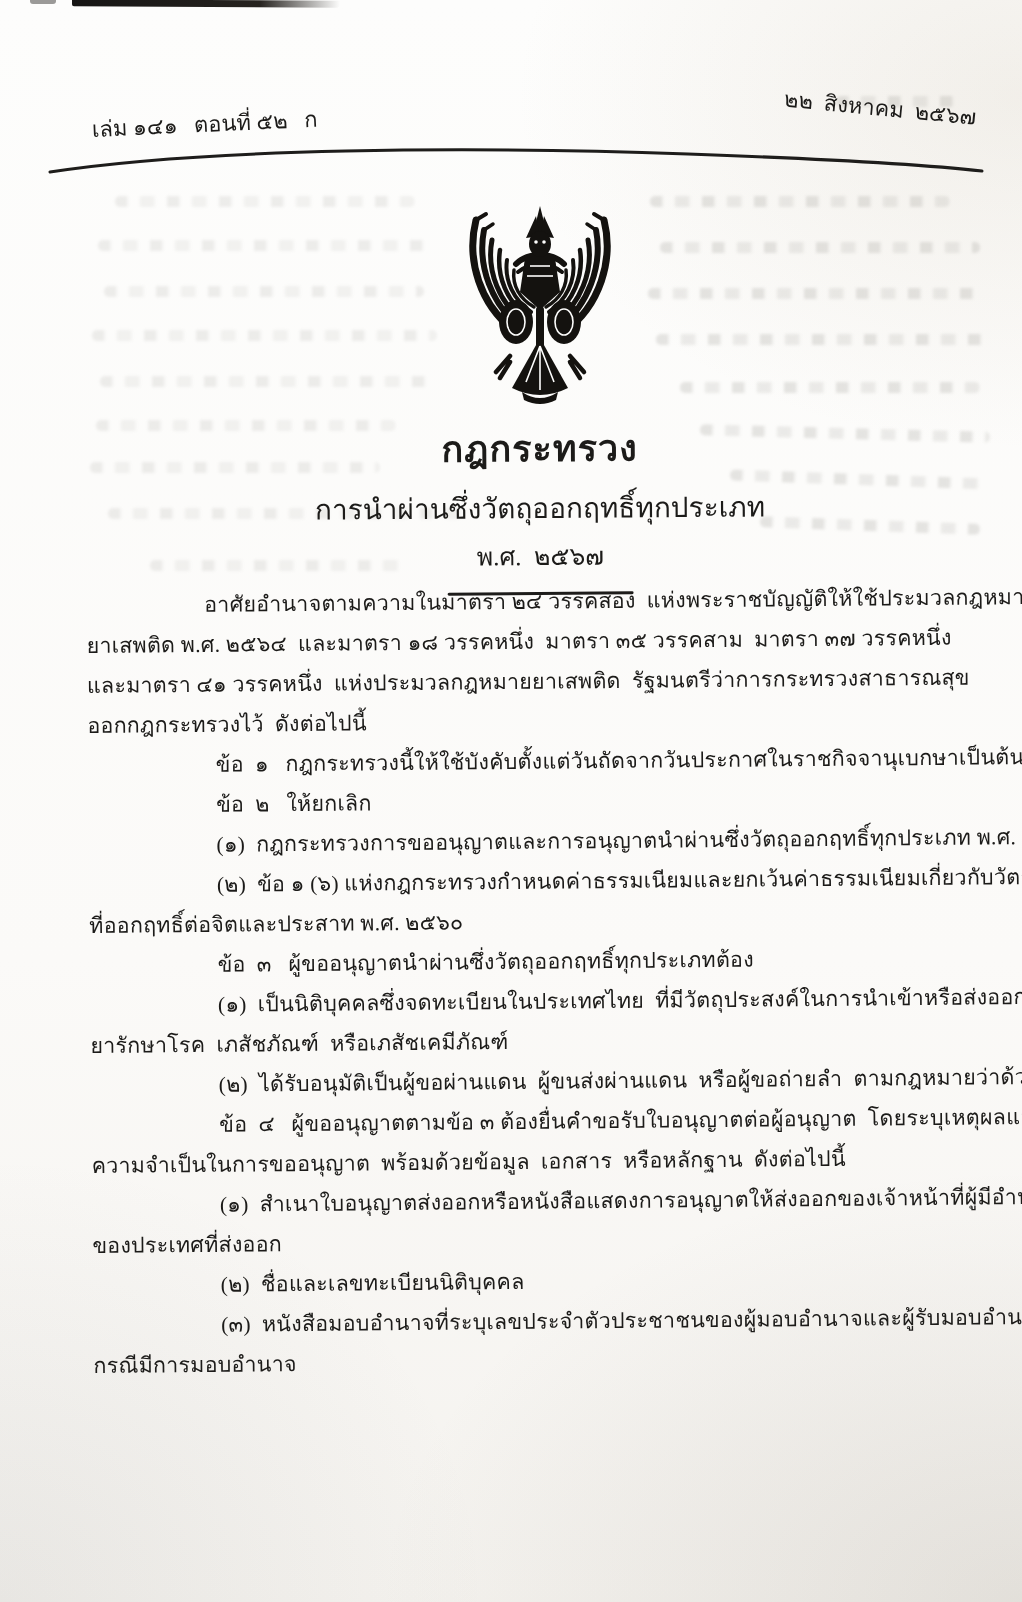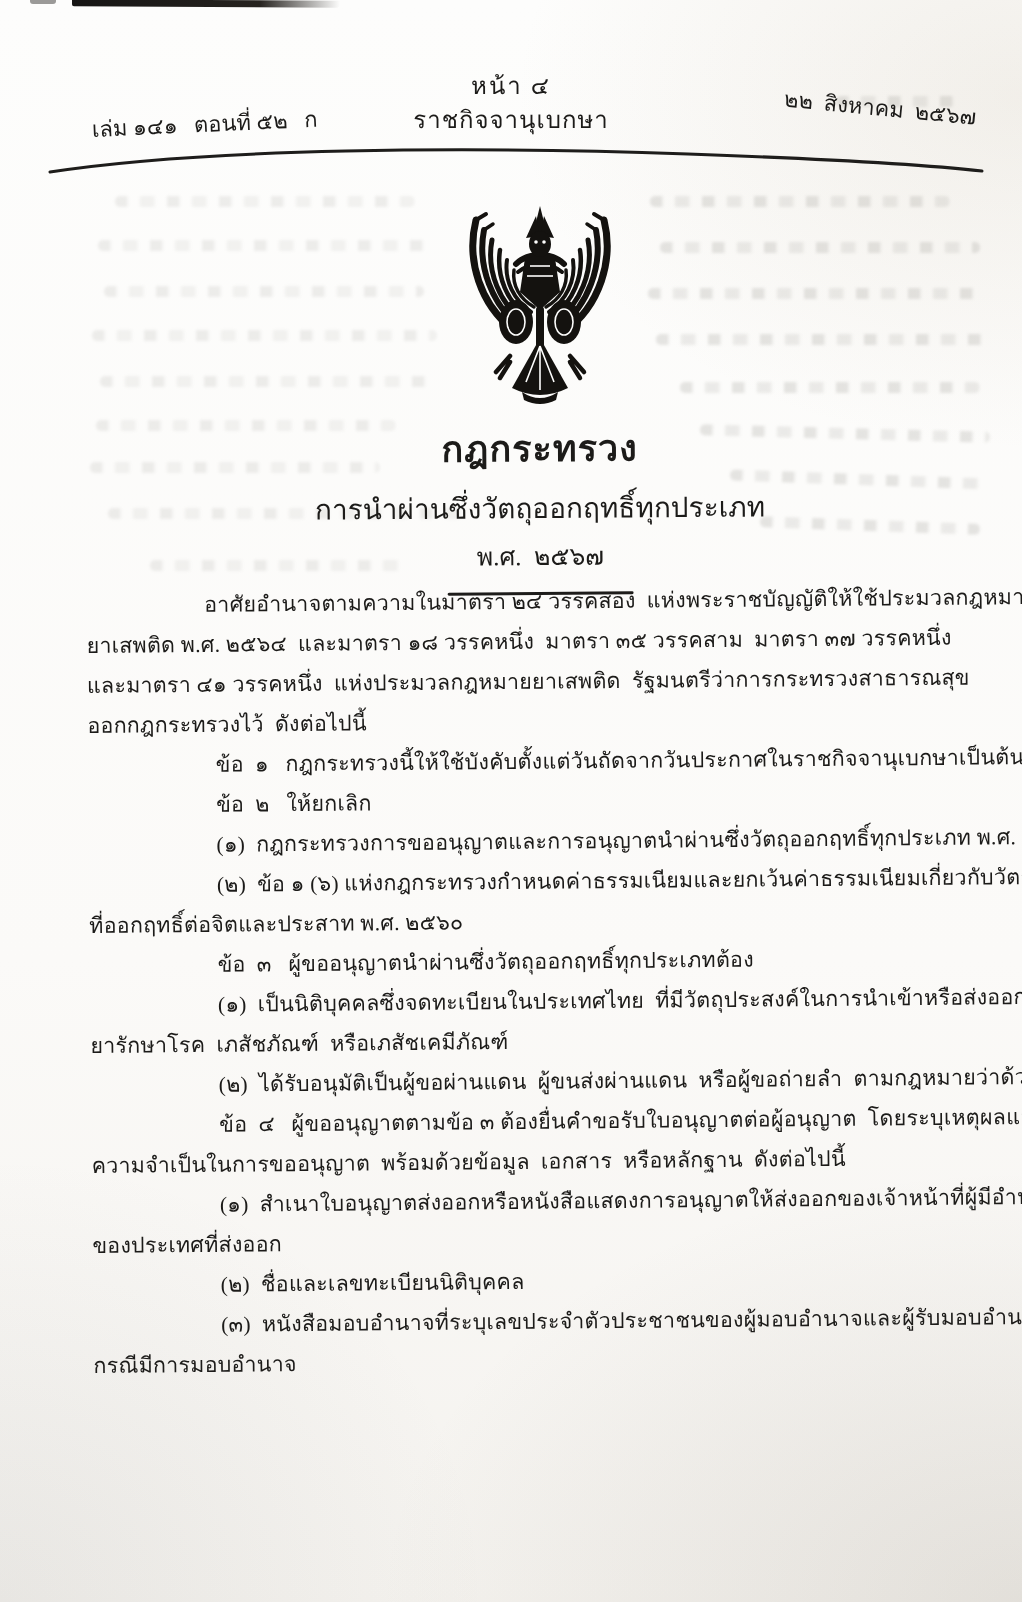--- a/index.html
+++ b/index.html
@@ -61,23 +61,21 @@
   <div class="bleed dk" style="left:660px;top:242px;width:320px;"></div>
   <div class="bleed dk" style="left:648px;top:288px;width:330px;"></div>
   <div class="bleed dk" style="left:656px;top:334px;width:330px;"></div>
   <div class="bleed dk" style="left:680px;top:382px;width:300px;"></div>
   <div class="bleed dk" style="left:700px;top:428px;width:290px;transform:rotate(1.5deg);"></div>
   <div class="bleed dk" style="left:730px;top:474px;width:260px;transform:rotate(2deg);"></div>
   <div class="bleed dk" style="left:760px;top:520px;width:220px;transform:rotate(2deg);"></div>
   <div class="bleed" style="left:150px;top:560px;width:260px;"></div>
   <div class="bleed dk" style="left:836px;top:96px;width:120px;"></div>
 
-  <div class="page-num">หน้า ๔</div>
   <div class="hdr-left">เล่ม ๑๔๑   ตอนที่ ๕๒   ก</div>
-  <div class="hdr-center">ราชกิจจานุเบกษา</div>
   <div class="hdr-right">๒๒  สิงหาคม  ๒๕๖๗</div>
 
   <div class="hdr-rule">
     <svg width="936" height="44" viewBox="0 0 936 44">
       <path d="M2,34 C 160,10 420,8 640,16 C 780,21 880,27 934,33" stroke="#1e1d1b" stroke-width="3" fill="none" stroke-linecap="round"></path>
     </svg>
   </div>
 
   <div class="emblem">
     <svg width="176" height="200" viewBox="0 0 176 200">

